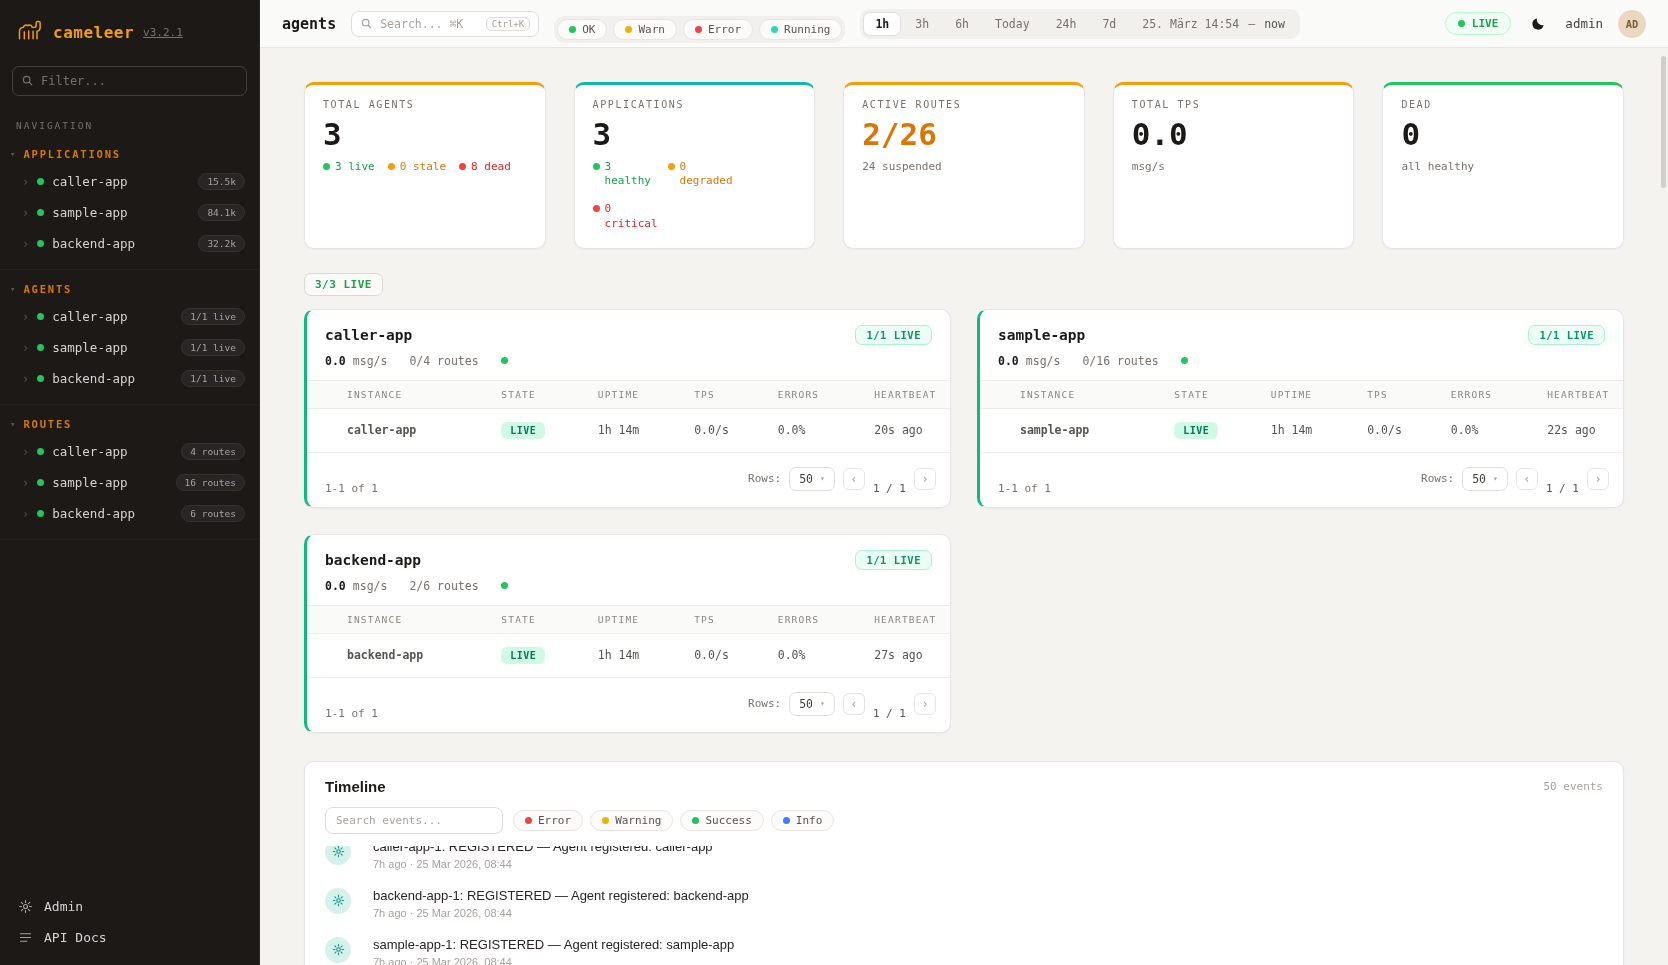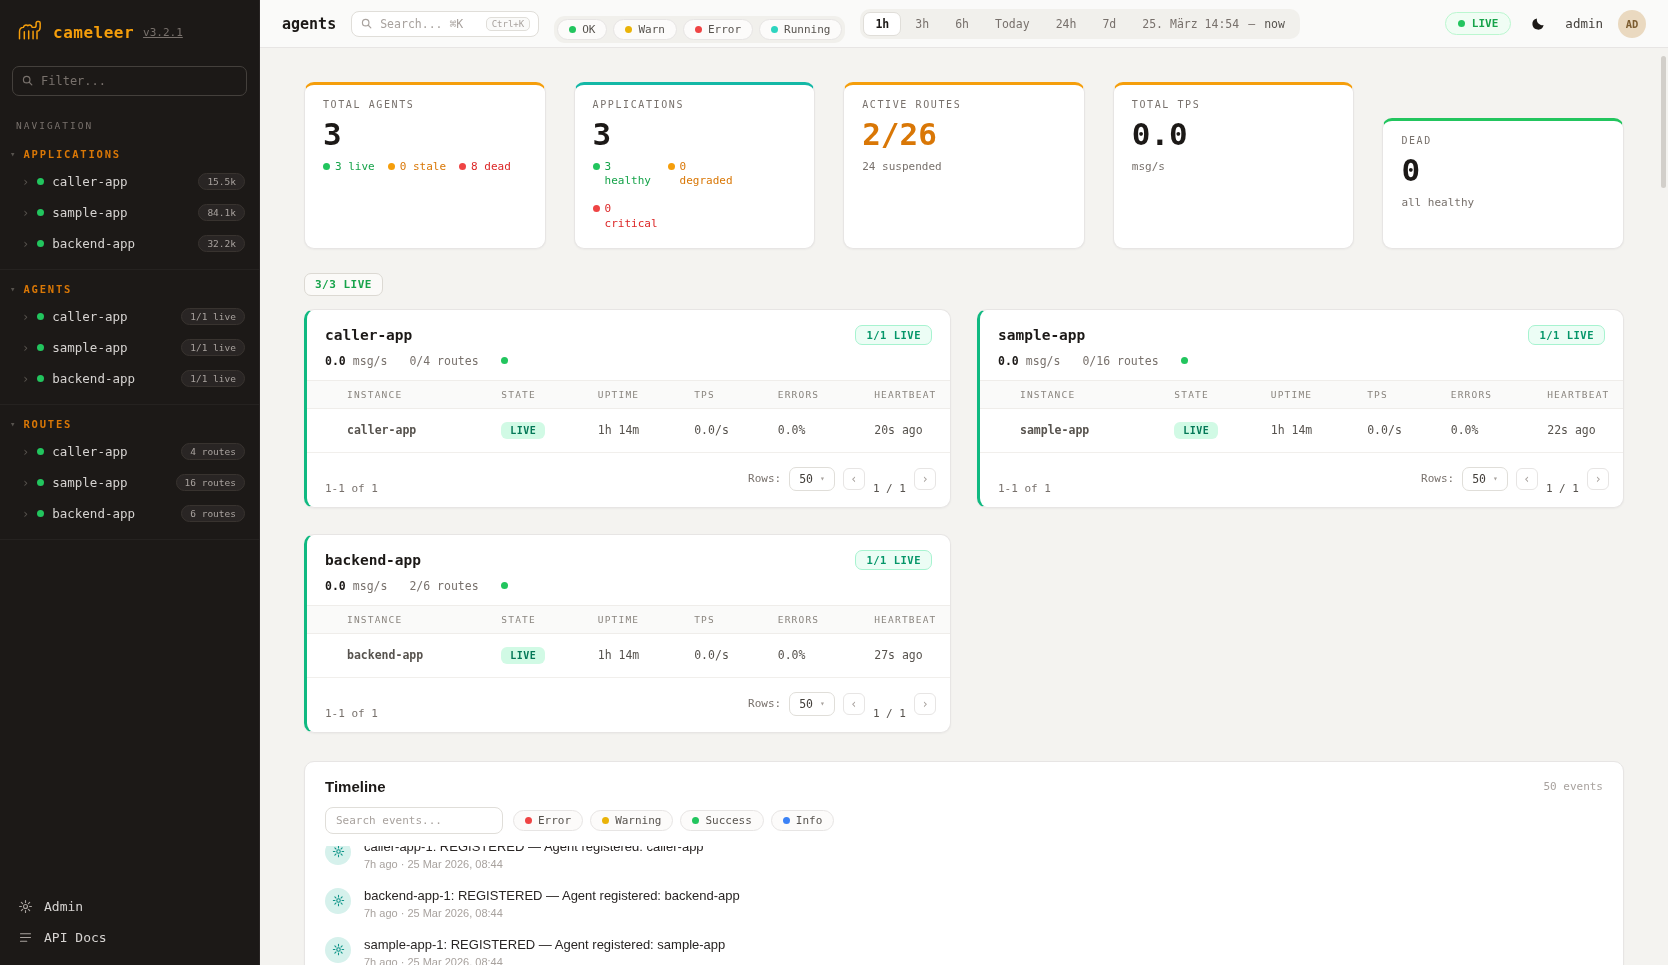--- a/index.html
+++ b/index.html
@@ -56,21 +56,21 @@
   .moon-btn { background:none; border:none; cursor:pointer; display:flex; padding:4px; }
   .user-name { font-size:12.5px; color:#44403c; }
   .avatar { width:28px; height:28px; border-radius:50%; background:#ead9c0; color:#7c5c30; font-size:10.5px; font-weight:700; display:flex; align-items:center; justify-content:center; cursor:pointer; }
 
   .content { flex:1; overflow:hidden; padding:0 44px 0 44px; }
 
   
   .stats { display:flex; gap:28px; margin-top:34px; }
   .stat-card { flex:1; background:#fff; border:1px solid #e7e5e4; border-top:3px solid #f59e0b; border-radius:10px; padding:14px 18px 16px; box-shadow:0 1px 2px rgba(28,25,23,.04); min-height:120px; }
   .acc-teal { border-top-color:#14b8a6; }
-  .acc-green { border-top-color:#22c55e;margin-top:36px; }
+  .acc-green { border-top-color:#22c55e; }
   .stat-label { font-size:10px; letter-spacing:1.6px; color:#78716c; }
   .stat-value { font-size:31px; font-weight:700; color:#1c1917; margin-top:8px; line-height:1.05; }
   .val-amber { color:#d97706; }
   .stat-sub { margin-top:9px; font-size:11px; color:#78716c; display:flex; gap:13px; flex-wrap:wrap; }
   .bd { display:flex; align-items:center; gap:5px; white-space:nowrap; }
   .wrap .bd { max-width:62px; white-space:normal; align-items:flex-start; line-height:1.35; }
   .wrap .bdot { margin-top:3px; }
   .bdot { width:7px; height:7px; border-radius:50%; flex-shrink:0; }
   .t-green{color:#16a34a}.t-amber{color:#d97706}.t-red{color:#dc2626}
 
@@ -101,21 +101,21 @@
   
   .timeline-card { background:#fff; border:1px solid #e7e5e4; border-radius:10px; margin-top:28px; box-shadow:0 1px 2px rgba(28,25,23,.04); }
   .tl-head { display:flex; align-items:center; justify-content:space-between; padding:16px 20px 10px; }
   .tl-title { font-weight:700; font-size:15px; color:#1c1917; }
   .tl-count { font-size:11px; color:#a8a29e; }
   .tl-controls { display:flex; align-items:center; gap:10px; padding:2px 20px 12px; }
   .tl-search { border:1px solid #e0ded9; border-radius:8px; padding:6px 10px; width:178px; font:inherit; font-size:11px; color:#57534e; outline:none; background:#fff; }
   .tl-search::placeholder { color:#a8a29e; }
   .tl-chips { display:flex; gap:7px; }
   .tl-events { height:220px; overflow:hidden; padding:0 20px; }
-  .event { display:flex; gap:13px; padding:9px 0; align-items:flex-start; }
+  .event { display:flex; gap:22px; padding:9px 0; align-items:flex-start; }
   .event.clipped { margin-top:-16px; }
   .event-icon { width:26px; height:26px; border-radius:50%; background:#d6f1ec; color:#0d9488; display:flex; align-items:center; justify-content:center; flex-shrink:0; }
   .event-title { font-family:"Liberation Sans", sans-serif; font-size:13px; color:#292524; }
   .event-meta { font-family:"Liberation Sans", sans-serif; font-size:11px; color:#a8a29e; margin-top:4px; }
 
   .page-scrollbar { position:fixed; right:2px; top:56px; width:5px; height:132px; background:#d2cfca; border-radius:3px; }
 </style>
 </head>
 <body>
 

